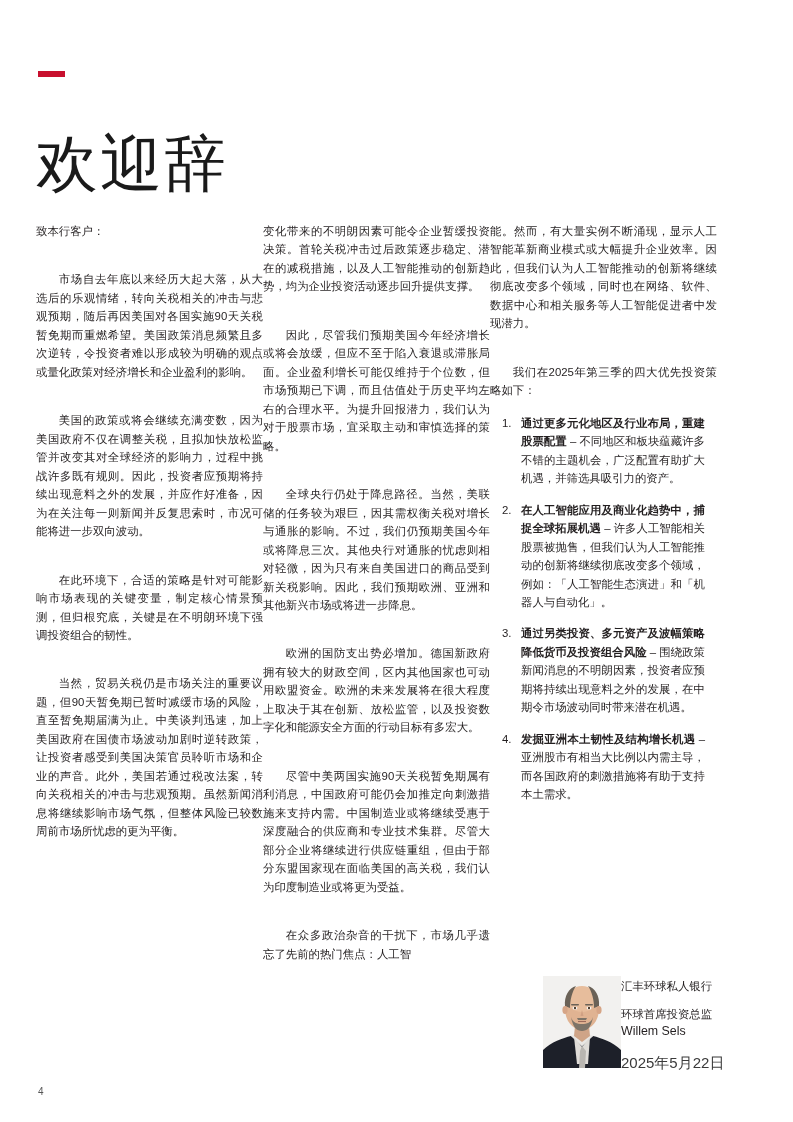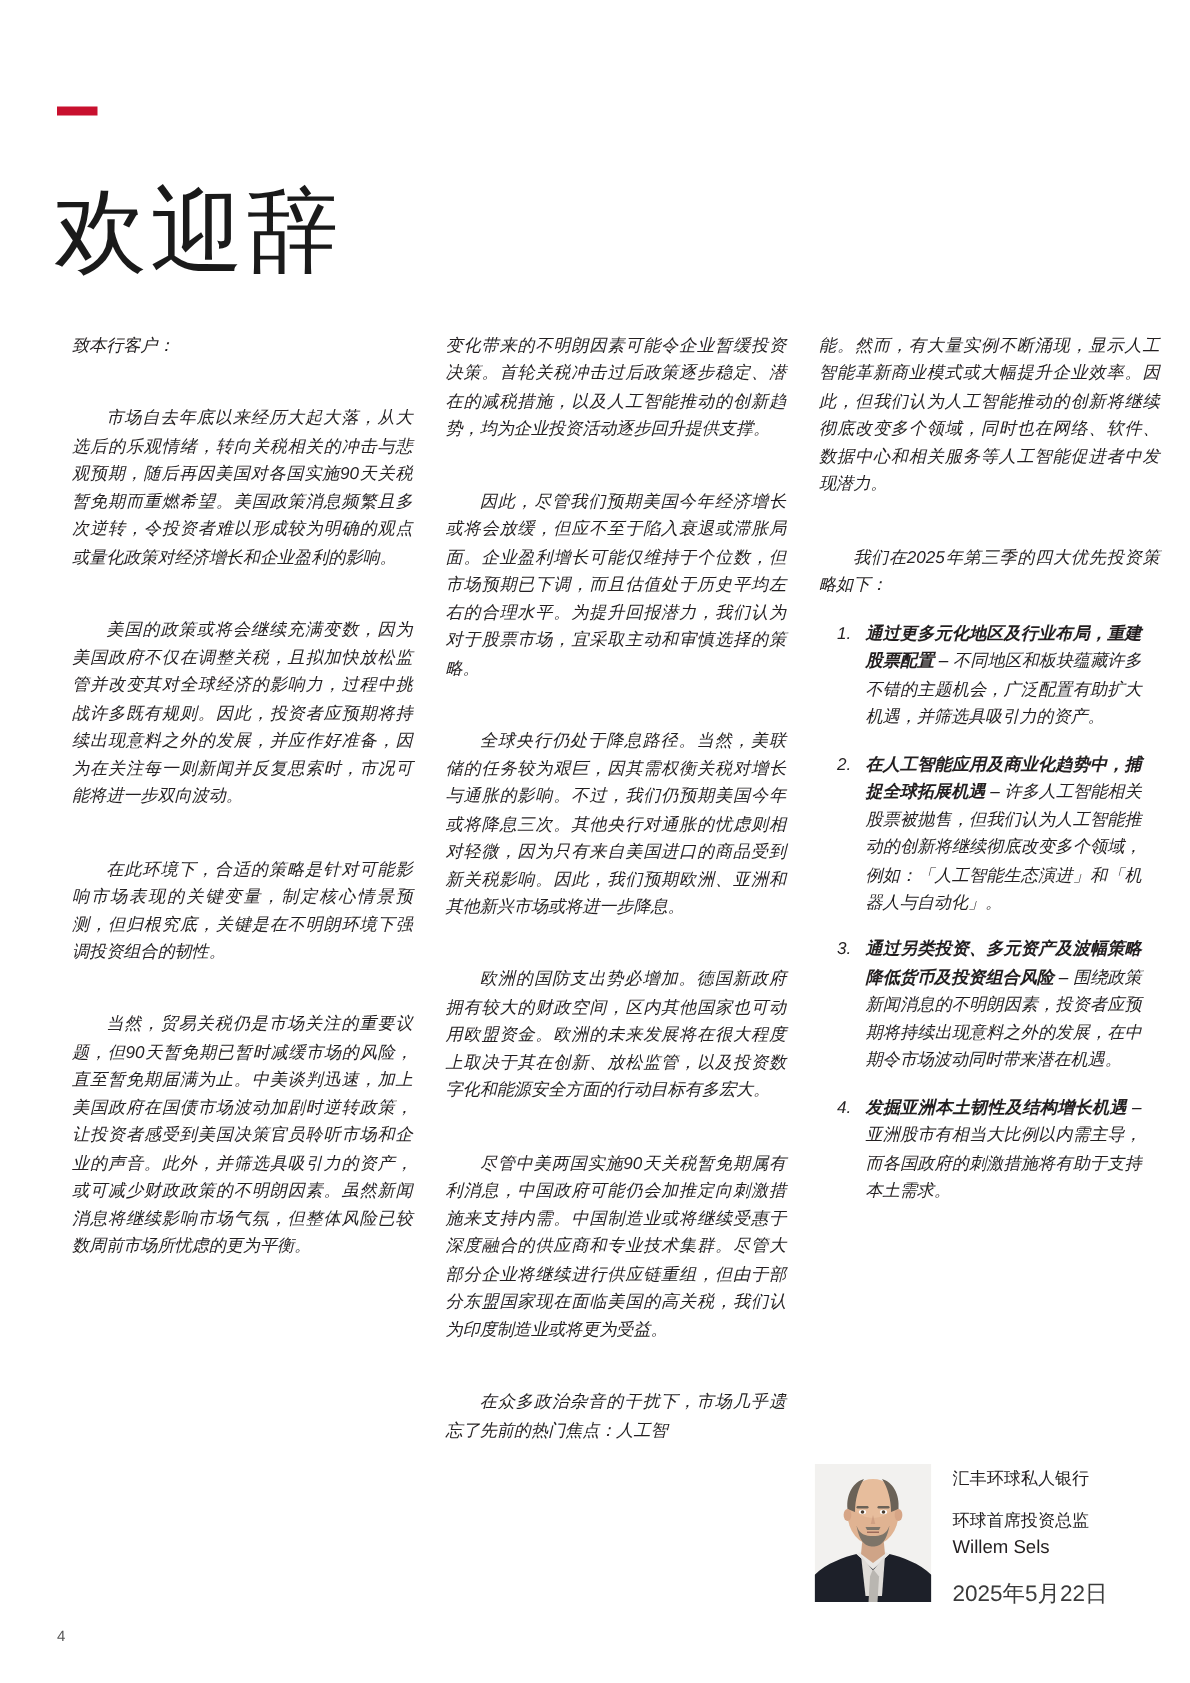--- a/index.html
+++ b/index.html
@@ -23,37 +23,35 @@
     position: absolute;
     left: 38px;
     top: 71px;
     width: 27px;
     height: 6px;
     background: #c8102e;
   }
   .page-title {
     position: absolute;
     left: 36px;
-    top: 76px;
+    top: 86px;
     font-size: 62px;
     line-height: 1.15;
     font-weight: 300;
     letter-spacing: 2px;
     color: #1a1a1a;
     font-family: "DejaVu Sans", "Liberation Sans", sans-serif;
     white-space: nowrap;
   }
   .columns {
     position: absolute;
-    left: 48px;
+    left: 36px;
     top: 222px;
     width: 726px;
     display: flex;
-    gap: 22px;
-    font-style: italic;
   }
   .col {
     width: 227px;
     flex: 0 0 227px;
   }
   .col p {
     margin: 0 0 12px 0;
     font-size: 11.4px;
     line-height: 1.62;
     text-align: justify;
@@ -101,21 +99,20 @@
   }
   ol.strategies b {
     font-weight: bold;
   }
   .signature {
     position: absolute;
     left: 543px;
     top: 976px;
     width: 220px;
     display: flex;
-    gap: 14px;
     align-items: flex-start;
   }
   .portrait {
     flex: 0 0 auto;
     width: 78px;
     height: 92px;
     position: relative;
     overflow: hidden;
     background: #ffffff;
   }
@@ -165,21 +162,21 @@
 
   <h1 class="page-title">欢迎辞</h1>
 
   <div class="columns">
 
     <div class="col">
       <p class="noindent lead-in">致本行客户：</p>
       <p class="indent">市场自去年底以来经历大起大落，从大选后的乐观情绪，转向关税相关的冲击与悲观预期，随后再因美国对各国实施90天关税暂免期而重燃希望。美国政策消息频繁且多次逆转，令投资者难以形成较为明确的观点或量化政策对经济增长和企业盈利的影响。</p>
       <p class="indent">美国的政策或将会继续充满变数，因为美国政府不仅在调整关税，且拟加快放松监管并改变其对全球经济的影响力，过程中挑战许多既有规则。因此，投资者应预期将持续出现意料之外的发展，并应作好准备，因为在关注每一则新闻并反复思索时，市况可能将进一步双向波动。</p>
       <p class="indent">在此环境下，合适的策略是针对可能影响市场表现的关键变量，制定核心情景预测，但归根究底，关键是在不明朗环境下强调投资组合的韧性。</p>
-      <p class="indent">当然，贸易关税仍是市场关注的重要议题，但90天暂免期已暂时减缓市场的风险，直至暂免期届满为止。中美谈判迅速，加上美国政府在国债市场波动加剧时逆转政策，让投资者感受到美国决策官员聆听市场和企业的声音。此外，并筛选具吸引力的资产，或可减少财政政策的不明朗因素。虽然新闻消息将继续影响市场气氛，但整体风险已较数周前市场所忧虑的更为平衡。</p>
+      <p class="indent">当然，贸易关税仍是市场关注的重要议题，但90天暂免期已暂时减缓市场的风险，直至暂免期届满为止。中美谈判迅速，加上美国政府在国债市场波动加剧时逆转政策，让投资者感受到美国决策官员聆听市场和企业的声音。此外，美国若通过税改法案，转向关税相关的冲击与悲观预期。虽然新闻消息将继续影响市场气氛，但整体风险已较数周前市场所忧虑的更为平衡。</p>
     </div>
 
     <div class="col">
       <p class="noindent">变化带来的不明朗因素可能令企业暂缓投资决策。首轮关税冲击过后政策逐步稳定、潜在的减税措施，以及人工智能推动的创新趋势，均为企业投资活动逐步回升提供支撑。</p>
       <p class="indent">因此，尽管我们预期美国今年经济增长或将会放缓，但应不至于陷入衰退或滞胀局面。企业盈利增长可能仅维持于个位数，但市场预期已下调，而且估值处于历史平均左右的合理水平。为提升回报潜力，我们认为对于股票市场，宜采取主动和审慎选择的策略。</p>
       <p class="indent">全球央行仍处于降息路径。当然，美联储的任务较为艰巨，因其需权衡关税对增长与通胀的影响。不过，我们仍预期美国今年或将降息三次。其他央行对通胀的忧虑则相对轻微，因为只有来自美国进口的商品受到新关税影响。因此，我们预期欧洲、亚洲和其他新兴市场或将进一步降息。</p>
       <p class="indent">欧洲的国防支出势必增加。德国新政府拥有较大的财政空间，区内其他国家也可动用欧盟资金。欧洲的未来发展将在很大程度上取决于其在创新、放松监管，以及投资数字化和能源安全方面的行动目标有多宏大。</p>
       <p class="indent">尽管中美两国实施90天关税暂免期属有利消息，中国政府可能仍会加推定向刺激措施来支持内需。中国制造业或将继续受惠于深度融合的供应商和专业技术集群。尽管大部分企业将继续进行供应链重组，但由于部分东盟国家现在面临美国的高关税，我们认为印度制造业或将更为受益。</p>
       <p class="indent">在众多政治杂音的干扰下，市场几乎遗忘了先前的热门焦点：人工智</p>
     </div>

